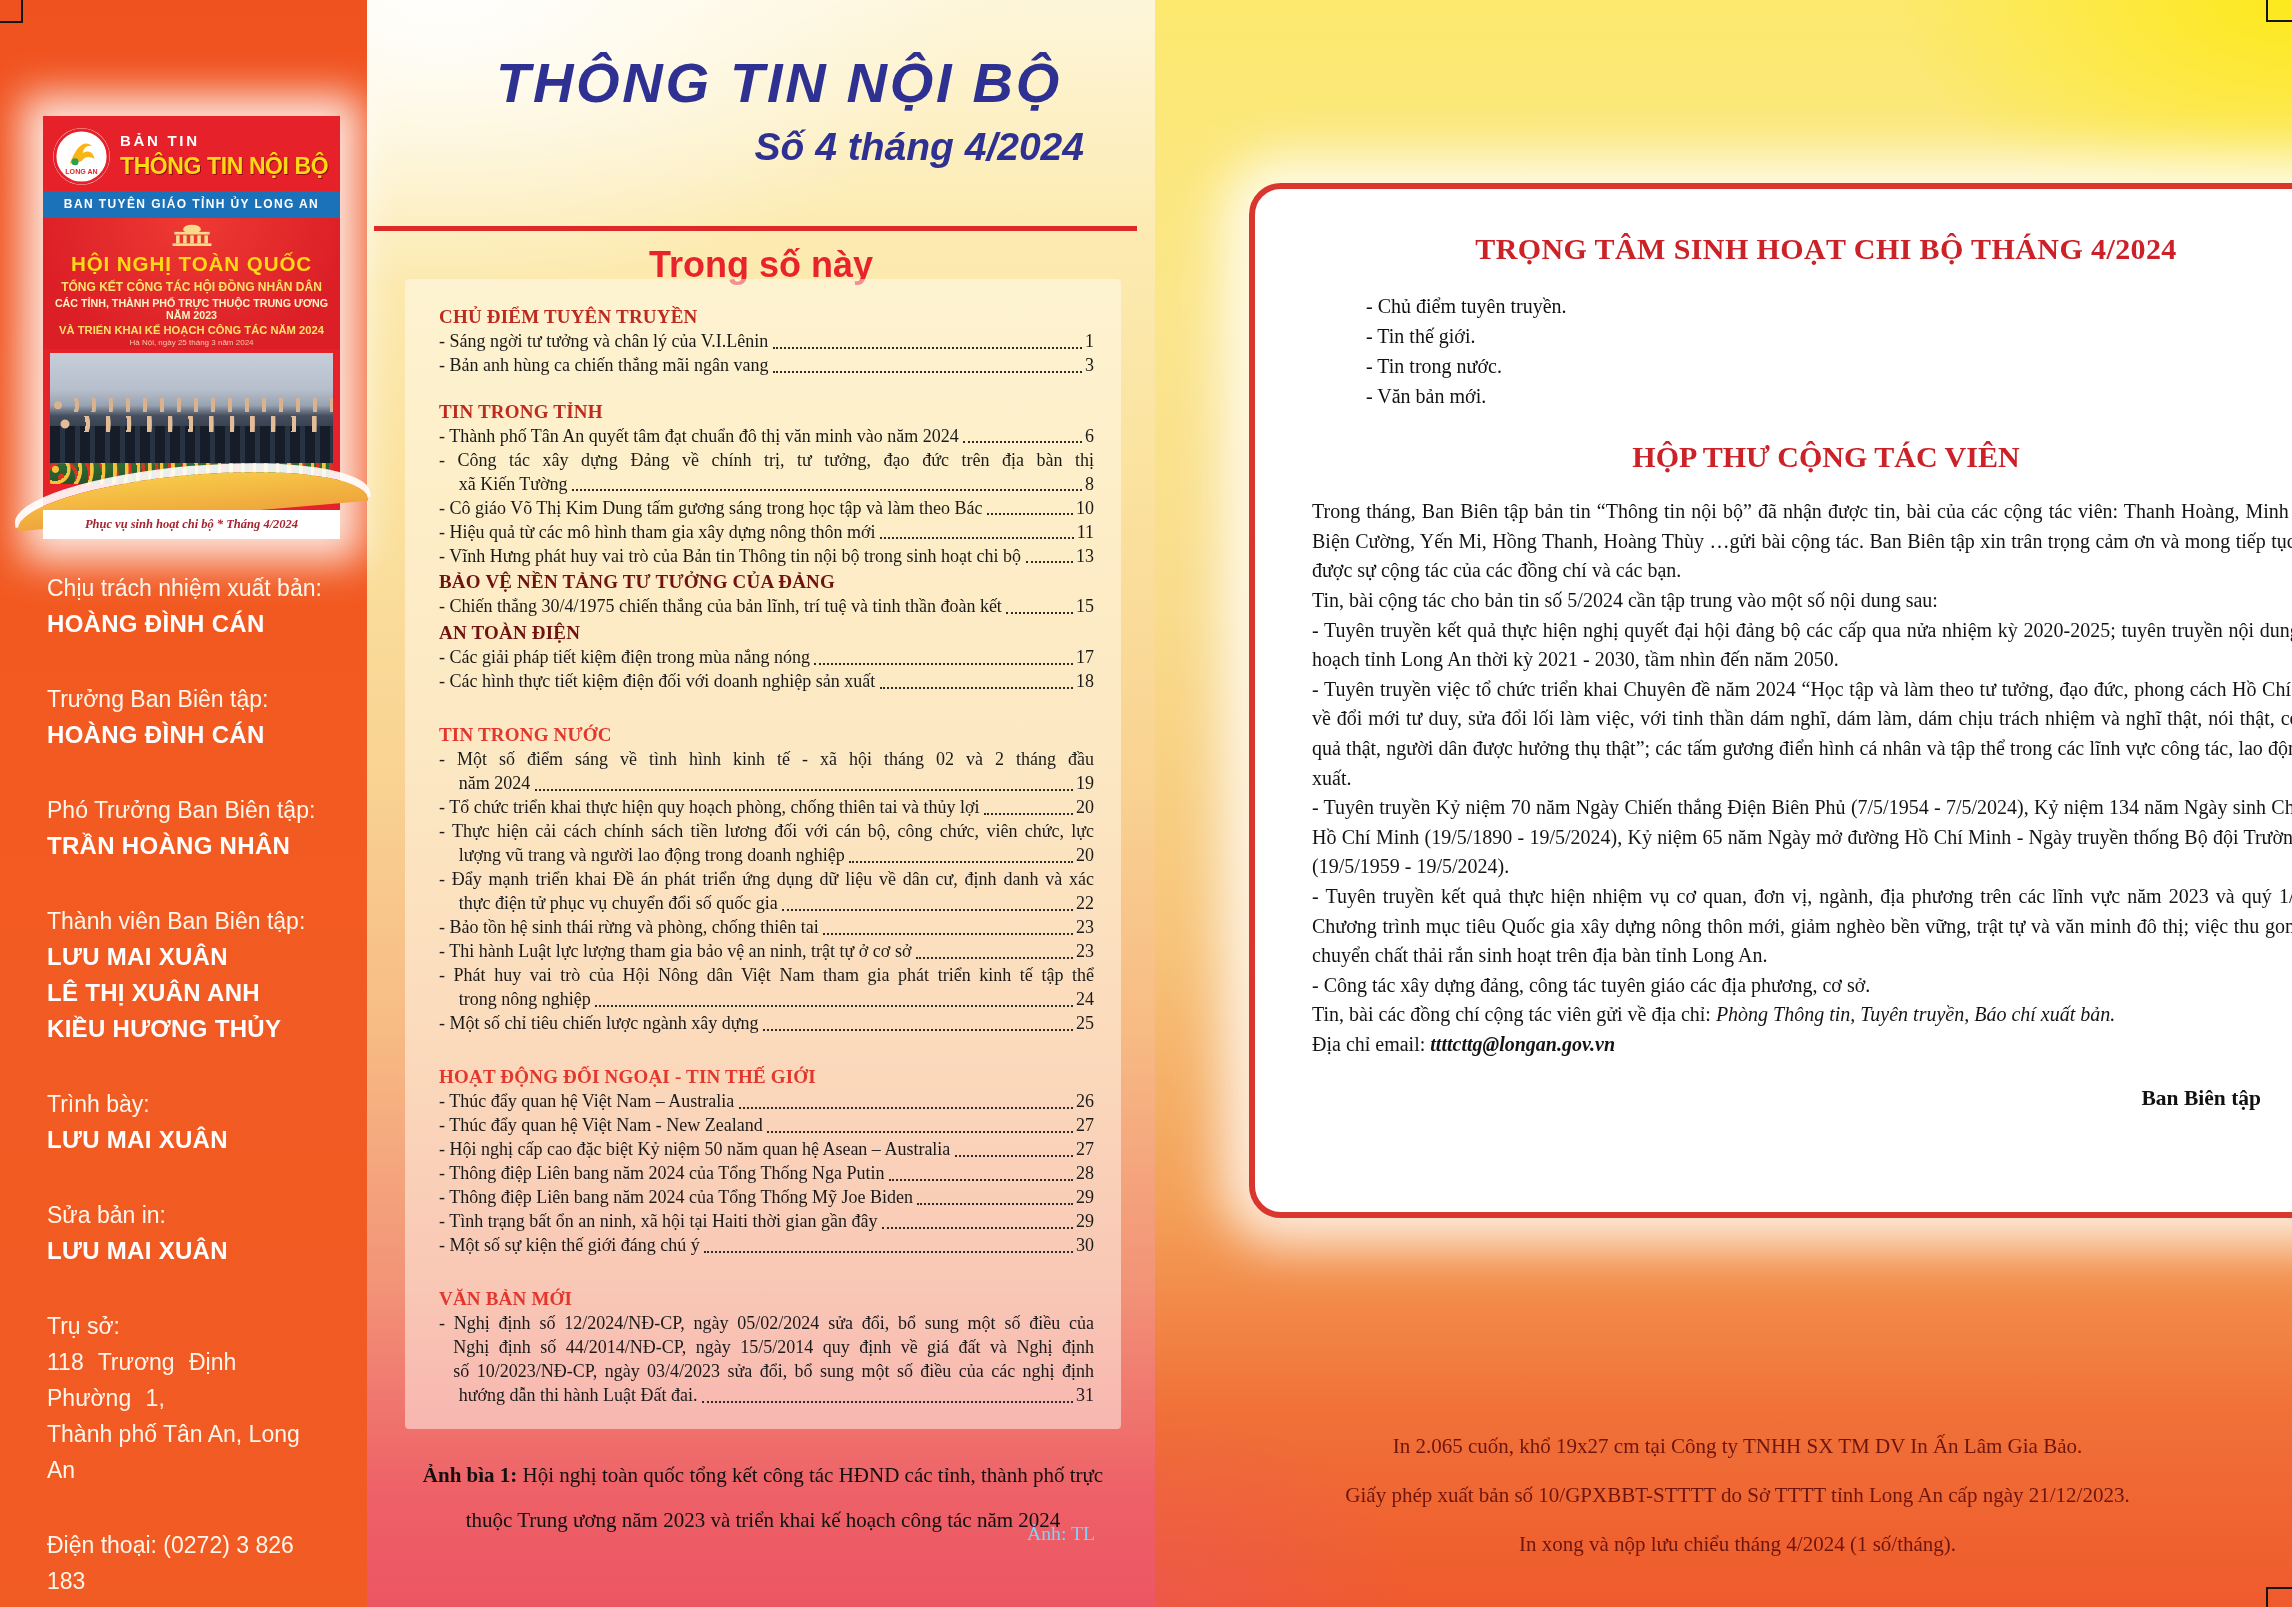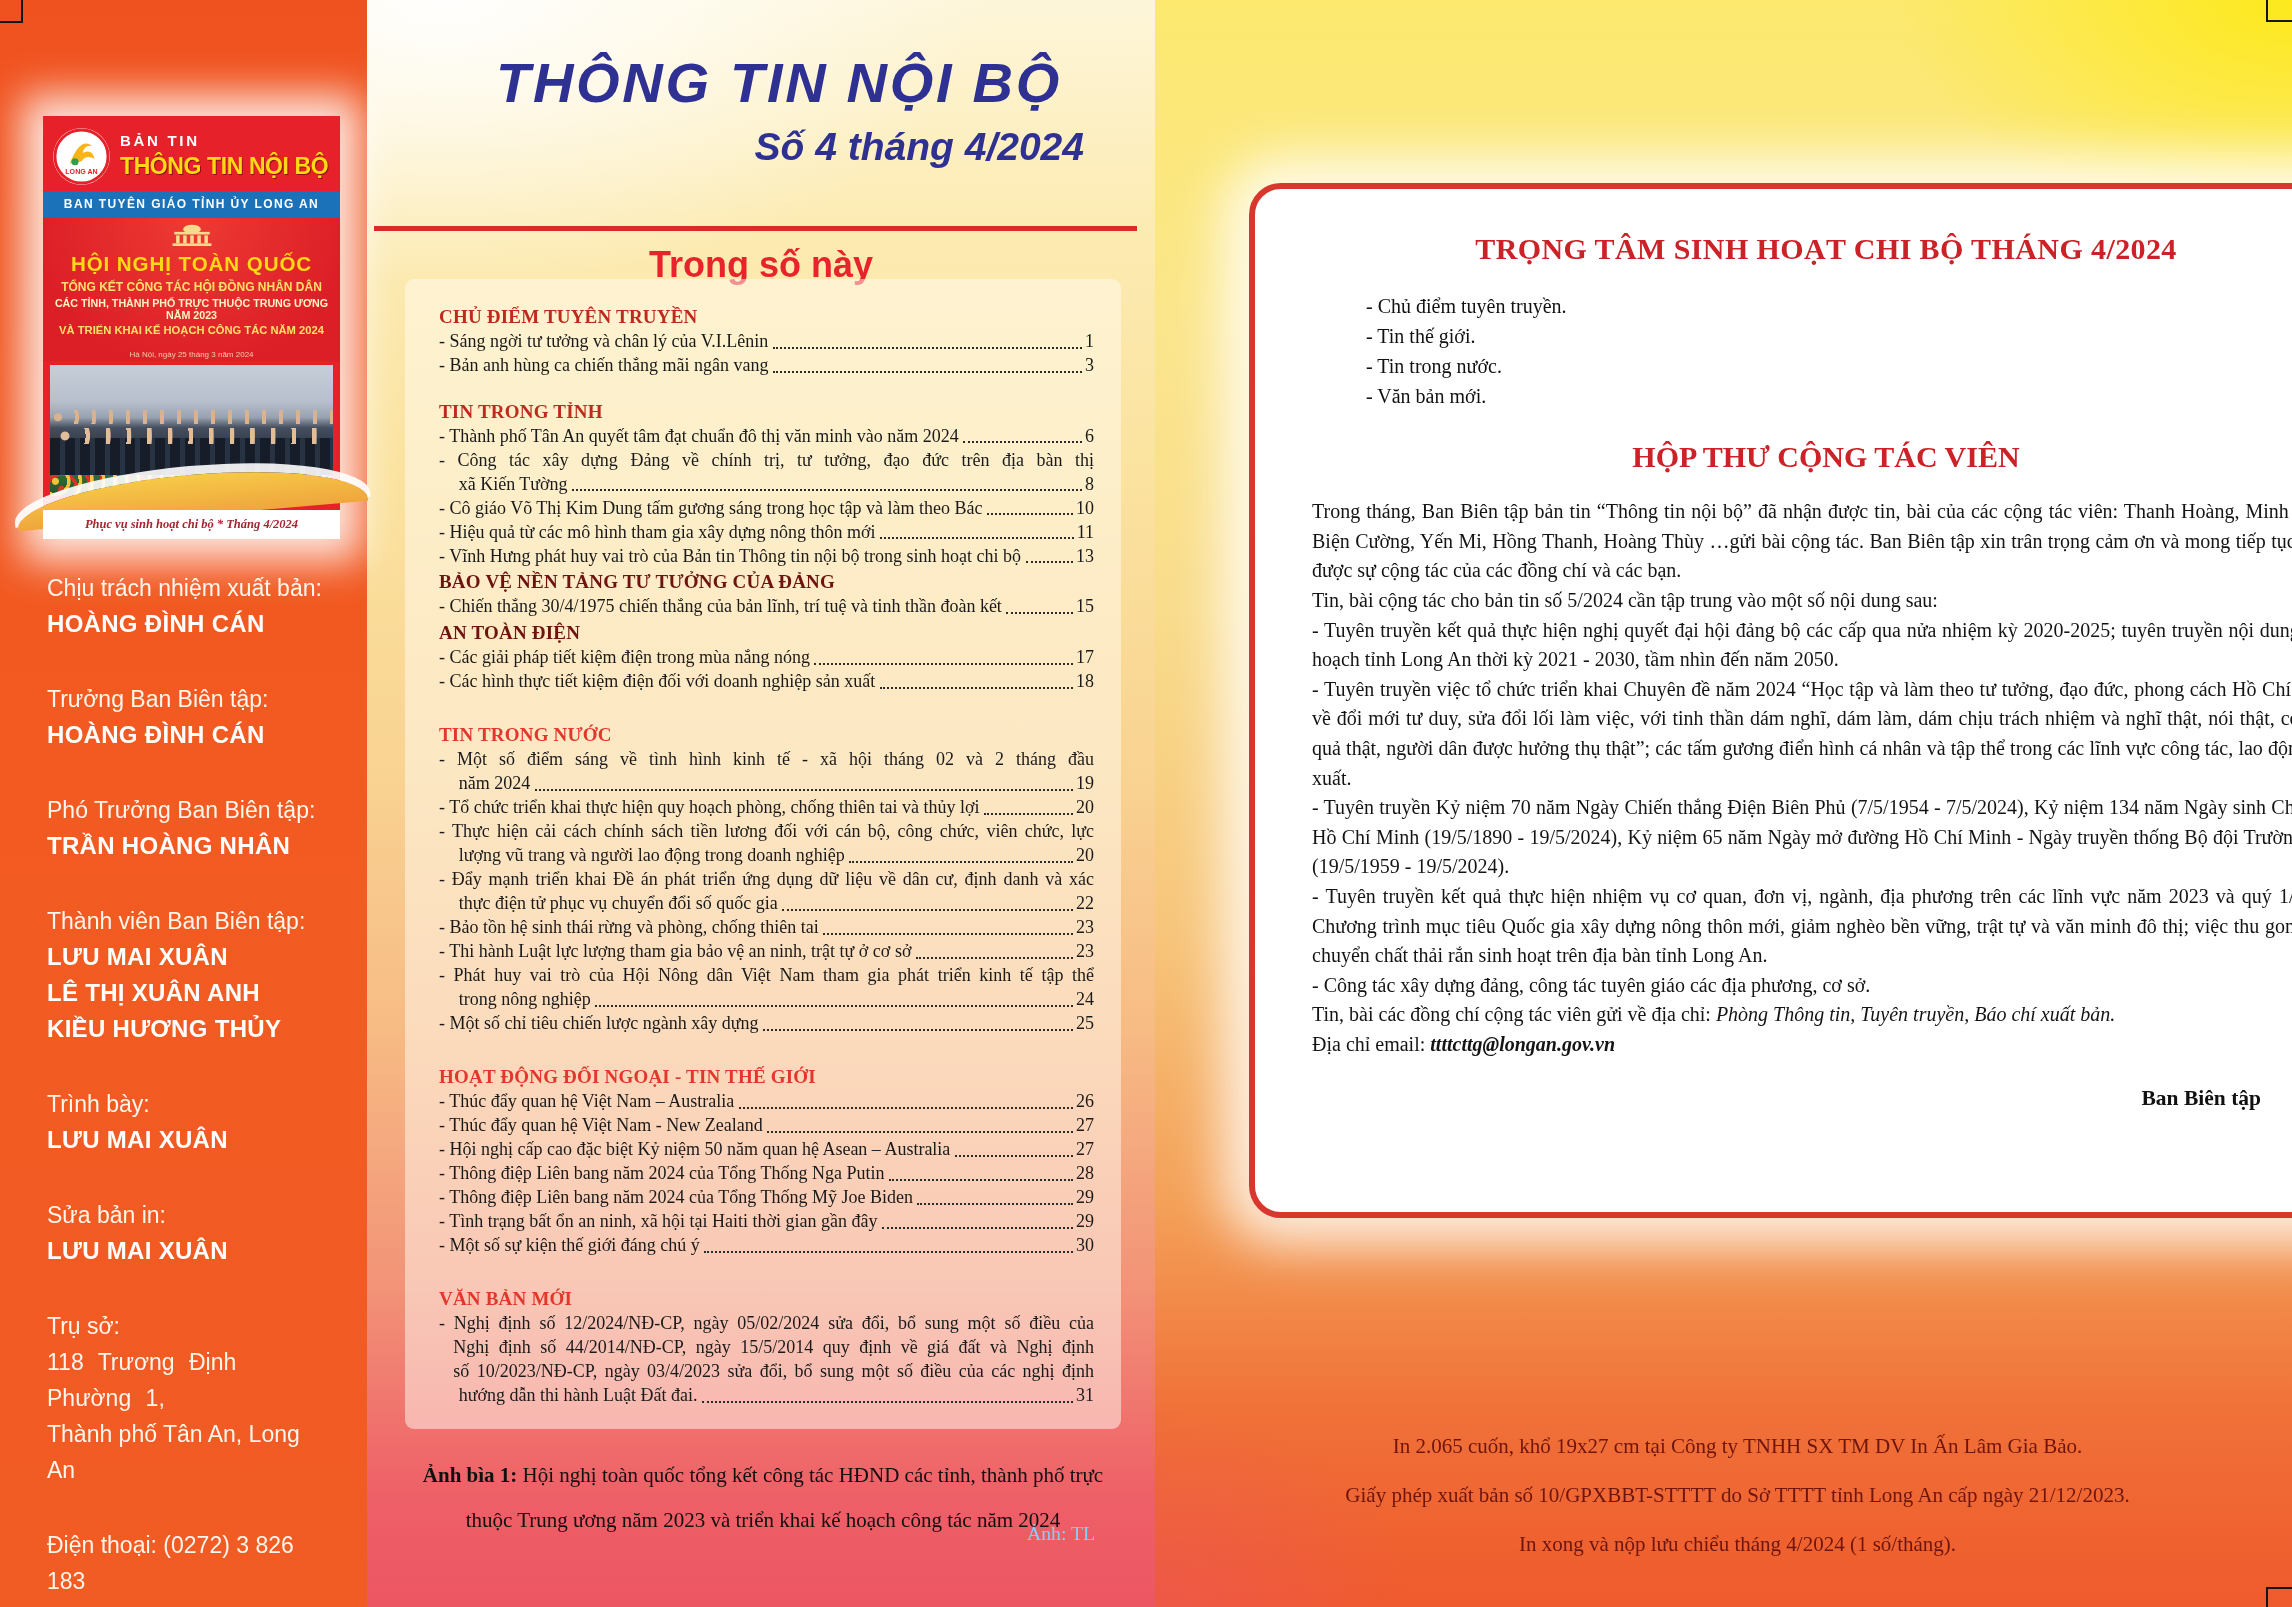--- a/index.html
+++ b/index.html
@@ -33,21 +33,21 @@
   .cover-title{font:900 23px "Liberation Sans",sans-serif;color:#FFD816;white-space:nowrap;
                letter-spacing:-0.4px;text-shadow:0.9px 0.9px 0 #8d0f12;}
   .cover-band{background:#1B72B8;color:#fff;font:bold 12px "Liberation Sans",sans-serif;
               text-align:center;letter-spacing:1.4px;padding:6.3px 1.8px;}
   .cover-body{background:radial-gradient(ellipse at 50% 0%,#EE3A33,#DC1F27 75%);
               text-align:center;padding:5.4px 3.6px 1.8px;}
   .ev-title{font:bold 20.6px "Liberation Sans",sans-serif;color:#FFD816;letter-spacing:0.9px;margin-top:1.8px;}
   .ev-l1{font:bold 12px "Liberation Sans",sans-serif;color:#FFE069;margin-top:4.5px;}
   .ev-l2{font:bold 10.7px "Liberation Sans",sans-serif;color:#FFF3C4;margin-top:2.7px;}
   .ev-l3{font:bold 11.2px "Liberation Sans",sans-serif;color:#FFE069;margin-top:2.7px;}
-  .ev-date{font:8px "Liberation Sans",sans-serif;color:#F6C9A8;margin-top:14px;}
+  .ev-date{font:8px "Liberation Sans",sans-serif;color:#F6C9A8;margin-top:2px;}
   .photo{height:131px;margin:4.5px 7.2px 0;position:relative;overflow:hidden;
     background:linear-gradient(180deg,#C7CEDA 0%,#B7BFCC 28%,#99A2B1 40%,#454E5E 48%,#232B39 72%,#1B2230 100%);}
   .photo::before{content:"";position:absolute;top:34%;left:0;right:0;height:14.3px;
     background:repeating-radial-gradient(circle at 8px 7.2px,#D9B28F 0 3.6px,rgba(0,0,0,0) 4.5px 17px);}
   .photo::after{content:"";position:absolute;top:48%;left:0;right:0;height:16px;
     background:repeating-radial-gradient(circle at 15px 8px,#E3BD98 0 4px,rgba(0,0,0,0) 4.9px 20.6px);}
   .suits{position:absolute;top:56%;bottom:16px;left:0;right:0;
     background:repeating-linear-gradient(90deg,#161D29 0 9.9px,#273242 9.9px 15px);}
   .flowers{position:absolute;bottom:0;left:0;right:0;height:21.5px;
     background:
@@ -73,21 +73,21 @@
   .m-title{position:absolute;left:403px;top:50px;width:752px;text-align:center;
     font:italic 900 56px "Liberation Sans",sans-serif;color:#2E3192;letter-spacing:2.7px;white-space:nowrap;}
   .m-issue{position:absolute;left:403px;top:125px;width:681px;text-align:right;
     font:italic bold 39px "Liberation Sans",sans-serif;color:#2E3192;}
   .m-rule{position:absolute;left:374px;top:226px;width:763px;height:4.5px;background:#DD2A28;}
   .m-toc-title{position:absolute;left:403px;top:244px;width:716px;text-align:center;
     font:bold 36px "Liberation Sans",sans-serif;color:#E8232B;}
 
   
   .toc-box{position:absolute;left:405px;top:279px;width:716px;height:1150px;box-sizing:border-box;
-    background:rgba(255,252,244,.5);border-radius:9px;padding:25px 27px 21.5px 34px;
+    background:rgba(255,252,244,.5);border-radius:4px;padding:25px 27px 21.5px 34px;
     font-size:18px;line-height:24px;color:#1A1A1A;overflow:hidden;}
   .sec{margin-top:21.5px;}
   .sec.first{margin-top:0;}
   .sec.tight{margin-top:1.8px;}
   .sec.roomy{margin-top:29px;}
   .sec-h{font-weight:bold;font-size:19px;line-height:25px;letter-spacing:0.2px;}
   .c-a{color:#BE2A1E}.c-b{color:#6E1310}.c-c{color:#E3362C}
   .row{display:flex;align-items:flex-end;}
   .row .t{white-space:nowrap;}
   .leader{flex:1;min-width:10.7px;border-bottom:2.1px dotted #2B2B2B;margin:0 2.7px 4.5px 4.5px;}

